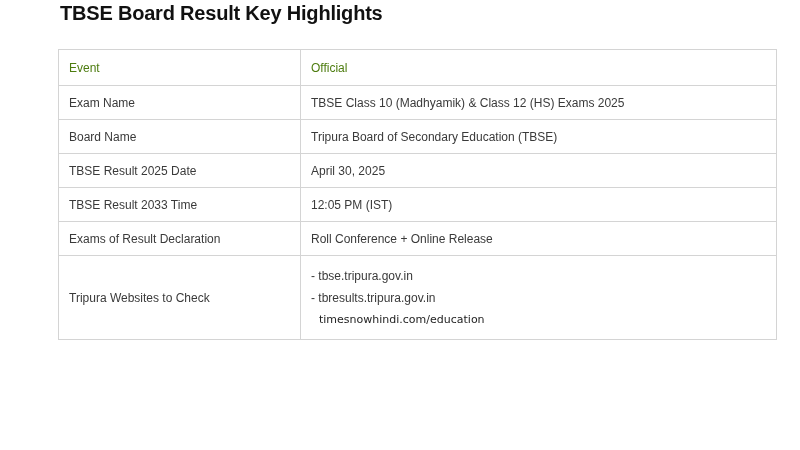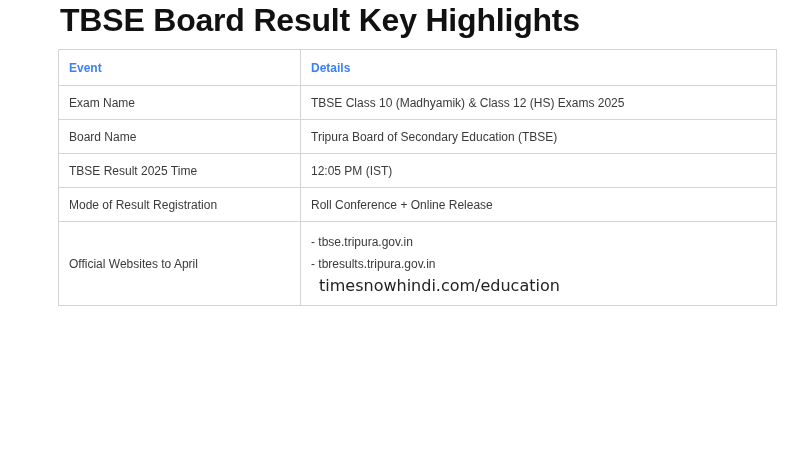--- a/index.html
+++ b/index.html
@@ -5,72 +5,76 @@
   html, body { margin: 0; padding: 0; }
   body {
     width: 800px; height: 450px; overflow: hidden;
     background: #ffffff;
     font-family: "Liberation Sans", sans-serif;
     position: relative;
   }
   .title {
     position: absolute; left: 60px; top: 2px;
     font-family: "Liberation Sans", sans-serif;
-    font-weight: bold; font-size: 32px; color: #111111;
+    font-weight: bold; font-size: 20px; color: #111111;
     letter-spacing: -0.2px;
     margin: 0;
   }
   table {
     position: absolute; left: 58px; top: 49px;
     width: 719px;
     border-collapse: collapse;
     font-size: 12px; color: #3a3a3a;
   }
   td, th {
     border: 1px solid #d4d4d4;
     text-align: left; vertical-align: middle;
     padding: 0 0 0 10px;
   }
-  th { font-weight: bold; color: #3b82f6; height: 35px; }
+  th { font-weight: normal; color: #4d7c0f; height: 35px; }
   .c1 { width: 231px; }
   .r-std { height: 34px; }
   .r-dates { height: 60px; }
   .r-sites { height: 84px; }
   .line { display: block; line-height: 22px; }
-  .special { font-family: "DejaVu Sans", sans-serif; font-size: 16px; color: #222; padding-left: 8px; }
+  .special { font-family: "DejaVu Sans", sans-serif; font-size: 11px; color: #222; padding-left: 8px; }
 </style>
 </head>
 <body>
 
 <h1 class="title">TBSE Board Result Key Highlights</h1>
 
 <table>
   <tbody>
       <tr>
     <th class="c1">Event</th>
-    <th>Details</th>
+    <th>Official</th>
   </tr>
   <tr class="r-std">
     <td>Exam Name</td>
     <td>TBSE Class 10 (Madhyamik) &amp; Class 12 (HS) Exams 2025</td>
   </tr>
   <tr class="r-std">
     <td>Board Name</td>
     <td>Tripura Board of Secondary Education (TBSE)</td>
   </tr>
   <tr class="r-std">
-    <td>TBSE Result 2025 Time</td>
+    <td>TBSE Result 2025 Date</td>
+    <td>April 30, 2025</td>
+  </tr>
+  <tr class="r-std">
+    <td>TBSE Result 2033 Time</td>
     <td>12:05 PM (IST)</td>
   </tr>
   <tr class="r-std">
-    <td>Mode of Result Registration</td>
+    <td>Exams of Result Declaration</td>
     <td>Roll Conference + Online Release</td>
   </tr>
   <tr class="r-sites">
-    <td>Official Websites to April</td>
+    <td>Tripura Websites to Check</td>
     <td>
       <span class="line">- tbse.tripura.gov.in</span>
       <span class="line">- tbresults.tripura.gov.in</span>
       <span class="line special">timesnowhindi.com/education</span>
     </td>
   </tr>
 </tbody>
   </table>
 
 </body></html>

